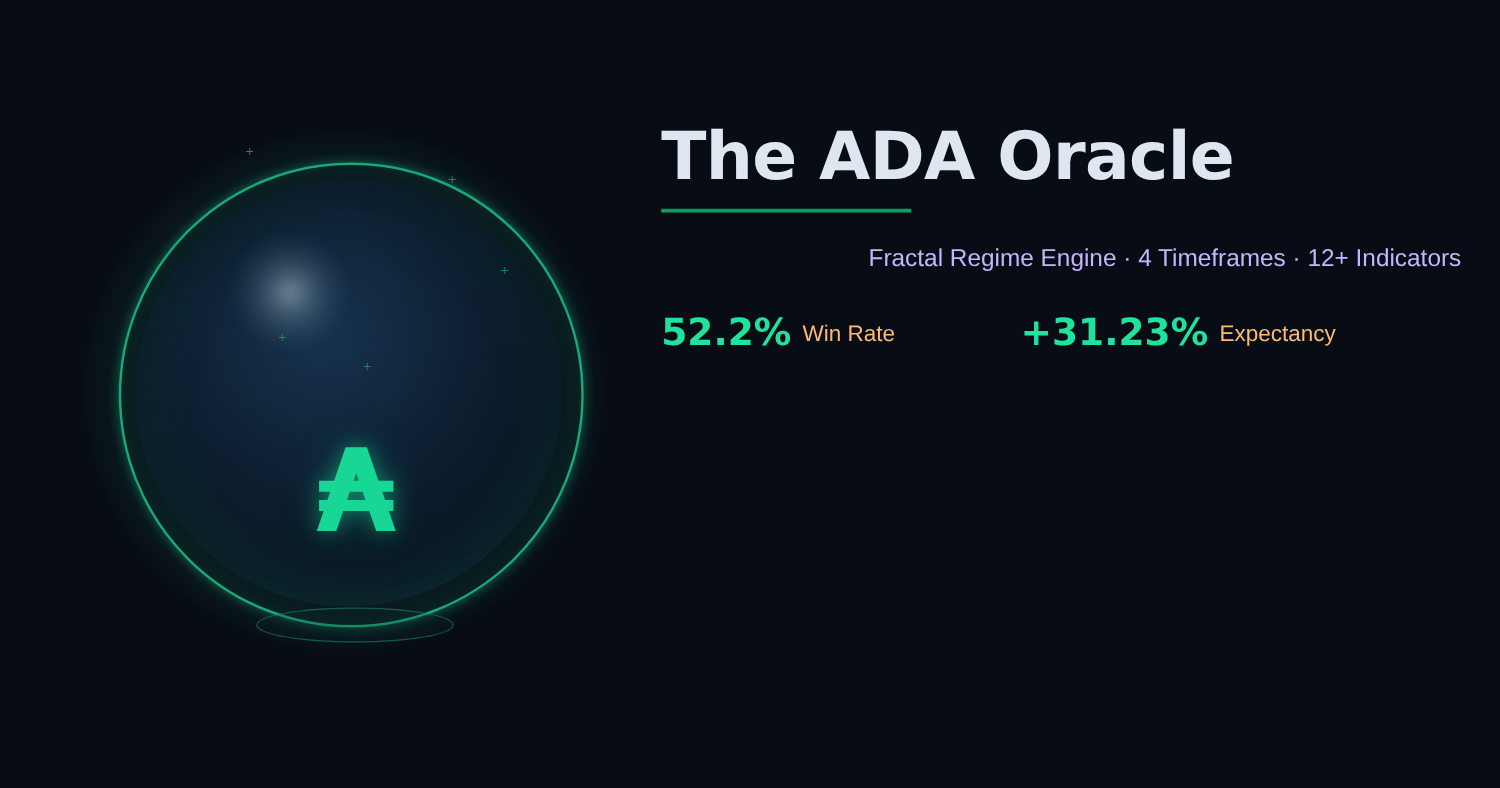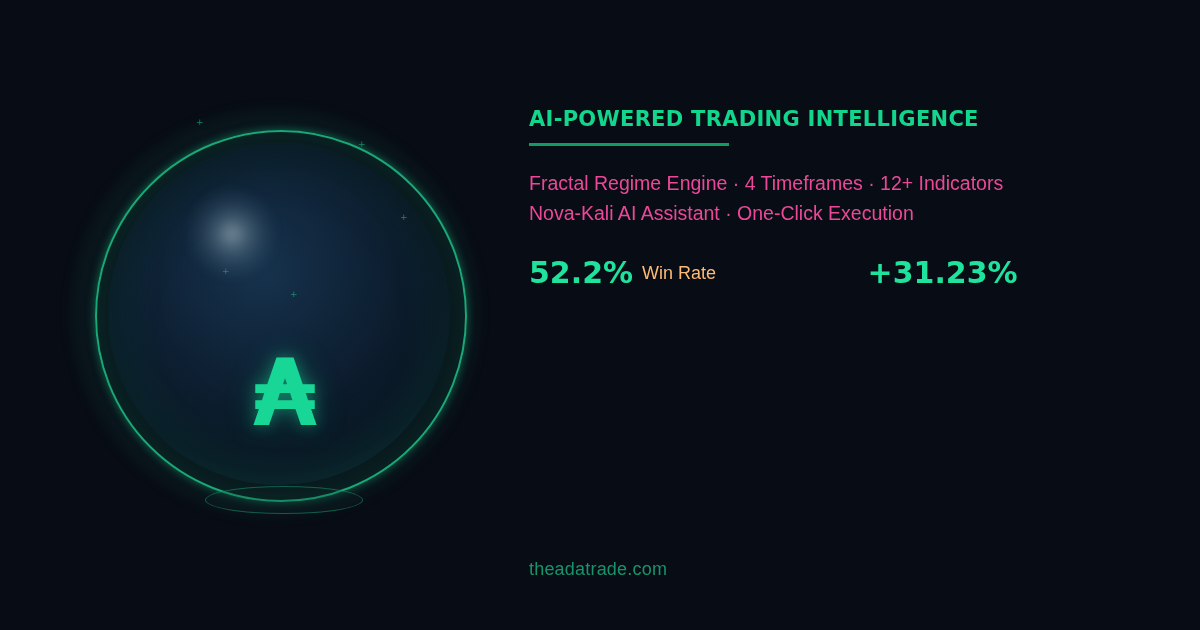--- a/index.html
+++ b/index.html
@@ -192,22 +192,23 @@
     margin: 11px 0 0 0;
   }
 
   .features {
     margin-top: 22px;
   }
   .feature-line {
     font-family: "Liberation Sans", sans-serif;
     font-size: 19.5px;
     line-height: 30px;
-    color: #ec4899;
+    color: #c4b5fd;
     white-space: nowrap;
+    text-align: right;
   }
 
   .stats {
     margin-top: 28px;
     display: flex;
     align-items: baseline;
     width: 640px;
   }
   .stat {
     display: flex;
@@ -259,39 +260,38 @@
     <span class="sparkle" style="left:340px; top:123px;">+</span>
     <span class="sparkle" style="left:162px; top:177px;">+</span>
     <span class="sparkle" style="left:230px; top:200px;">+</span>
 
     <div class="orb-glyph">₳</div>
     <div class="orb-base"></div>
   </div>
 
   <div id="content">
 
-
-    <div class="subtitle">AI-POWERED TRADING INTELLIGENCE</div>
+    <h1 class="title">The ADA Oracle</h1>
+
 
     <div class="rule"></div>
 
     <div class="features">
       <div class="feature-line">Fractal Regime Engine · 4 Timeframes · 12+ Indicators</div>
-      <div class="feature-line">Nova-Kali AI Assistant · One-Click Execution</div>
     </div>
 
     <div class="stats">
       <div class="stat">
         <span class="stat-value">52.2%</span>
         <span class="stat-label">Win Rate</span>
       </div>
       <div class="stat-gap"></div>
       <div class="stat">
         <span class="stat-value">+31.23%</span>
+        <span class="stat-label">Expectancy</span>
       </div>
       <div class="stat-gap"></div>
     </div>
 
   </div>
 
-  <div class="site-url">theadatrade.com</div>
 
 </div>
 
 </body></html>

